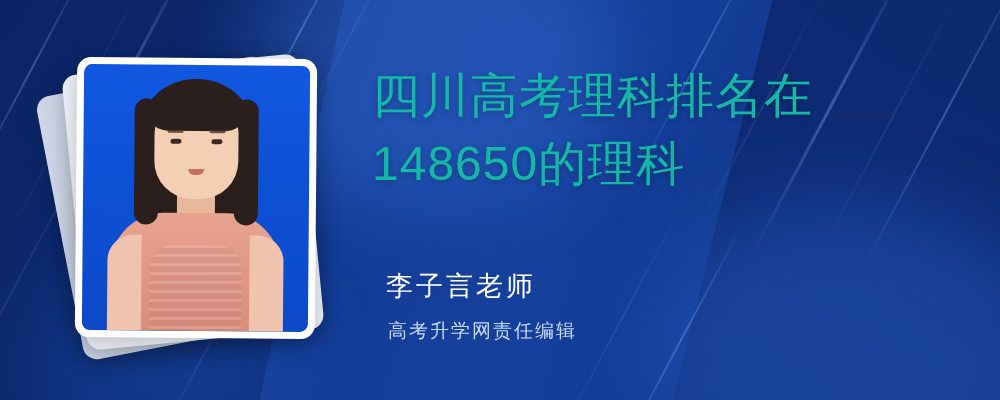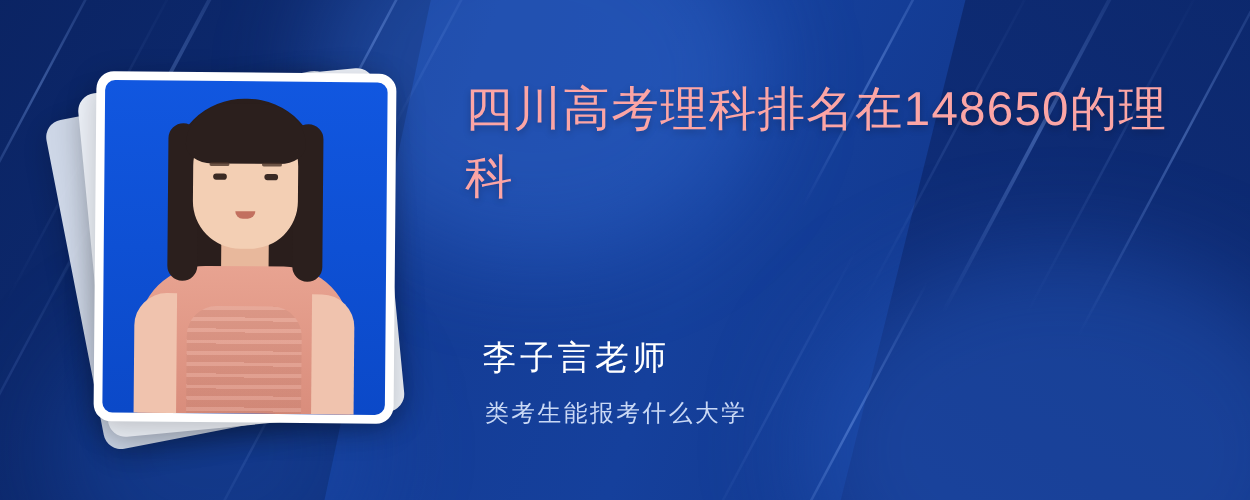--- a/index.html
+++ b/index.html
@@ -248,22 +248,22 @@
   }
 
   
   .text-block {
     position: absolute;
     left: 372px;
     top: 62px;
     width: 600px;
   }
   .headline {
-    color: #fca5a5;
-    font-size: 38px;
+    color: #14b8a6;
+    font-size: 48px;
     line-height: 1.42;
     letter-spacing: 1px;
     font-weight: normal;
     margin: 0;
     text-shadow: 0 2px 6px rgba(0,0,0,0.25);
   }
   .author-block {
     position: absolute;
     left: 386px;
     top: 268px;
@@ -336,16 +336,16 @@
       </div>
     </div>
   </div>
 
   <div class="text-block">
     <div class="headline">四川高考理科排名在148650的理科</div>
   </div>
 
   <div class="author-block">
     <div class="author-name">李子言老师</div>
-    <div class="author-role">类考生能报考什么大学</div>
+    <div class="author-role">高考升学网责任编辑</div>
   </div>
 
 </div>
 
 </body></html>

